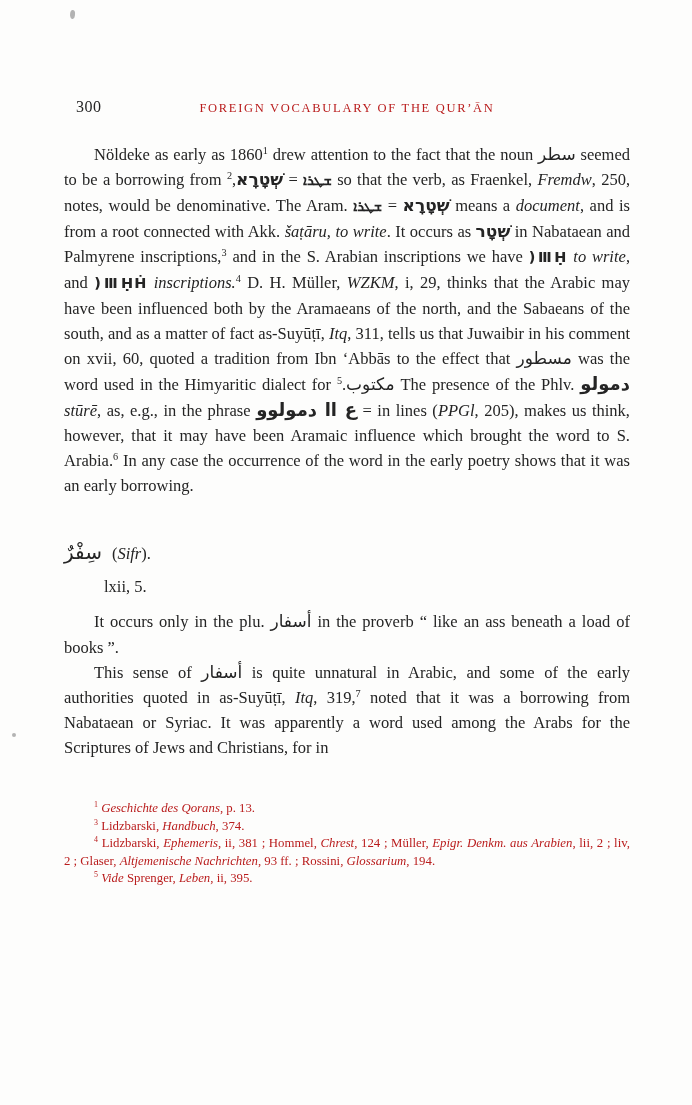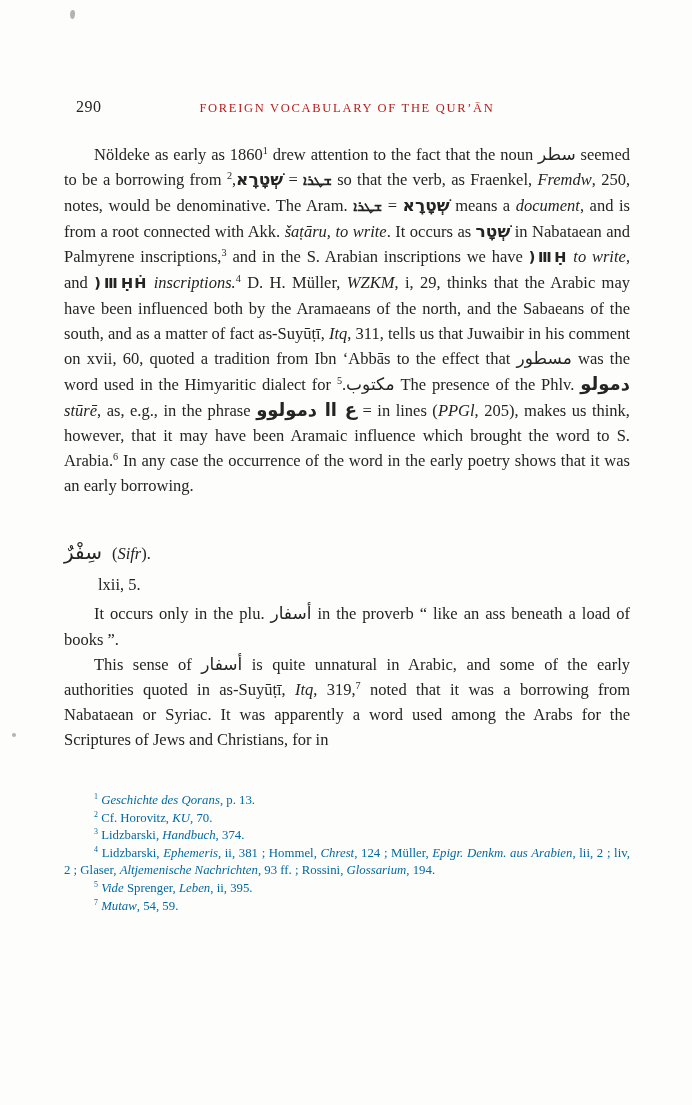--- a/index.html
+++ b/index.html
@@ -27,57 +27,55 @@
   sup { font-size:.62em; line-height:0; vertical-align:super; }
   .i { font-style:italic; }
   .ar { font-family:"DejaVu Sans", sans-serif; font-size:17px; }
   .he { font-family:"DejaVu Sans", sans-serif; font-weight:bold; font-size:17px; }
   .syr { font-family:"DejaVu Sans", sans-serif; font-size:14px; font-weight:bold; }
   .sab { font-family:"DejaVu Sans", sans-serif; font-size:14.5px; font-weight:bold; letter-spacing:1px; }
   .phlv { font-weight:bold; font-size:18px; }
   
   .entry-head { margin:42px 0 8px 0; font-size:16.5px; }
   .entry-head .headword { font-family:"DejaVu Sans", sans-serif; font-size:20px; margin-right:10px;text-align:center; }
-  p.entry-line { margin:4px; font-size:16.5px; line-height:25px; text-indent:30px; text-align:left; }
+  p.entry-line { margin:10px; font-size:16.5px; line-height:25px; text-indent:30px; text-align:left; }
   p.occurs { margin:0; font-size:16.5px; line-height:25.5px; text-indent:30px; text-align:justify; }
   .para-gap { margin-top:16px; }
   
   .footnotes { margin-top:40px; }
-  .footnotes p { margin:0; font-size:12.8px; line-height:17.6px; text-align:justify; text-indent:30px; color:#0369a1; }
+  .footnotes p { margin:0; font-size:12.8px; line-height:17.6px; text-align:justify; text-indent:30px; color:#b91c1c; }
   
   .speck { position:absolute; background:#777; opacity:.55; }
   .speck-top { left:70px; top:10px; width:5px; height:9px; border-radius:45% 55% 40% 60%; transform:rotate(8deg); }
   .speck-left { left:12px; top:733px; width:4px; height:4px; border-radius:50%; }
 </style>
 </head>
 <body>
 
 <div class="page">
 
   <div class="speck speck-top"></div>
   <div class="speck speck-left"></div>
 
   <div class="running-head">
-    <span class="page-num">290</span>
+    <span class="page-num">300</span>
     <span class="running-title">FOREIGN VOCABULARY OF THE QURʼĀN</span>
   </div>
 
   <p class="body indent"><span>Nöldeke as early as 1860</span><sup>1</sup><span> drew attention to the fact that the noun </span><span class="ar">سطر</span><span> seemed to be a borrowing from </span><span class="syr">ܫܛܪܐ</span><span> = </span><span class="he">שְׁטָרָא</span><span>,</span><sup>2</sup><span> so that the verb, as Fraenkel, </span><span class="i">Fremdw</span><span>, 250, notes, would be denominative. The Aram. </span><span class="he">שְׁטָרָא</span><span> = </span><span class="syr">ܫܛܪܐ</span><span> means a </span><span class="i">document</span><span>, and is from a root connected with Akk. </span><span class="i">šaṭāru, to write</span><span>. It occurs as </span><span class="he">שְׁטָר</span><span> in Nabataean and Palmyrene inscriptions,</span><sup>3</sup><span> and in the S. Arabian inscriptions we have </span><span class="sab">)ⅢḤ</span><span> </span><span class="i">to write</span><span>, and </span><span class="sab">)ⅢḤḢ</span><span> </span><span class="i">inscriptions.</span><sup>4</sup><span> D. H. Müller, </span><span class="i">WZKM</span><span>, i, 29, thinks that the Arabic may have been influenced both by the Aramaeans of the north, and the Sabaeans of the south, and as a matter of fact as-Suyūṭī, </span><span class="i">Itq</span><span>, 311, tells us that Juwaibir in his comment on xvii, 60, quoted a tradition from Ibn ʻAbbās to the effect that </span><span class="ar">مسطور</span><span> was the word used in the Himyaritic dialect for </span><span class="ar">مكتوب</span><span>.</span><sup>5</sup><span> The presence of the Phlv. </span><span class="ar phlv">دمولو</span><span> </span><span class="i">stūrē</span><span>, as, e.g., in the phrase </span><span class="ar phlv">ع اا دمولوو</span><span> = in lines (</span><span class="i">PPGl</span><span>, 205), makes us think, however, that it may have been Aramaic influence which brought the word to S. Arabia.</span><sup>6</sup><span> In any case the occurrence of the word in the early poetry shows that it was an early borrowing.</span></p>
 
   <div class="entry-head">
     <span class="headword">سِفْرٌ</span><span><span>(</span><span class="i">Sifr</span><span>).</span></span>
   </div>
 
   <p class="entry-line">lxii, 5.</p>
   <p class="occurs"><span>It occurs only in the plu. </span><span class="ar">أسفار</span><span> in the proverb “ like an ass beneath a load of books ”.</span></p>
 
   <p class="body indent para-gap"><span>This sense of </span><span class="ar">أسفار</span><span> is quite unnatural in Arabic, and some of the early authorities quoted in as-Suyūṭī, </span><span class="i">Itq</span><span>, 319,</span><sup>7</sup><span> noted that it was a borrowing from Nabataean or Syriac. It was apparently a word used among the Arabs for the Scriptures of Jews and Christians, for in</span></p>
 
   <div class="footnotes">
     <p><sup>1</sup><span> </span><span class="i">Geschichte des Qorans</span><span>, p. 13.</span></p>
-    <p><sup>2</sup><span> Cf. Horovitz, </span><span class="i">KU</span><span>, 70.</span></p>
     <p><sup>3</sup><span> Lidzbarski, </span><span class="i">Handbuch</span><span>, 374.</span></p>
     <p><sup>4</sup><span> Lidzbarski, </span><span class="i">Ephemeris</span><span>, ii, 381 ; Hommel, </span><span class="i">Chrest</span><span>, 124 ; Müller, </span><span class="i">Epigr. Denkm. aus Arabien</span><span>, lii, 2 ; liv, 2 ; Glaser, </span><span class="i">Altjemenische Nachrichten</span><span>, 93 ff. ; Rossini, </span><span class="i">Glossarium</span><span>, 194.</span></p>
     <p><sup>5</sup><span> </span><span class="i">Vide</span><span> Sprenger, </span><span class="i">Leben</span><span>, ii, 395.</span></p>
-    <p><sup>7</sup><span> </span><span class="i">Mutaw</span><span>, 54, 59.</span></p>
   </div>
 
 </div>
 
 </body></html>

